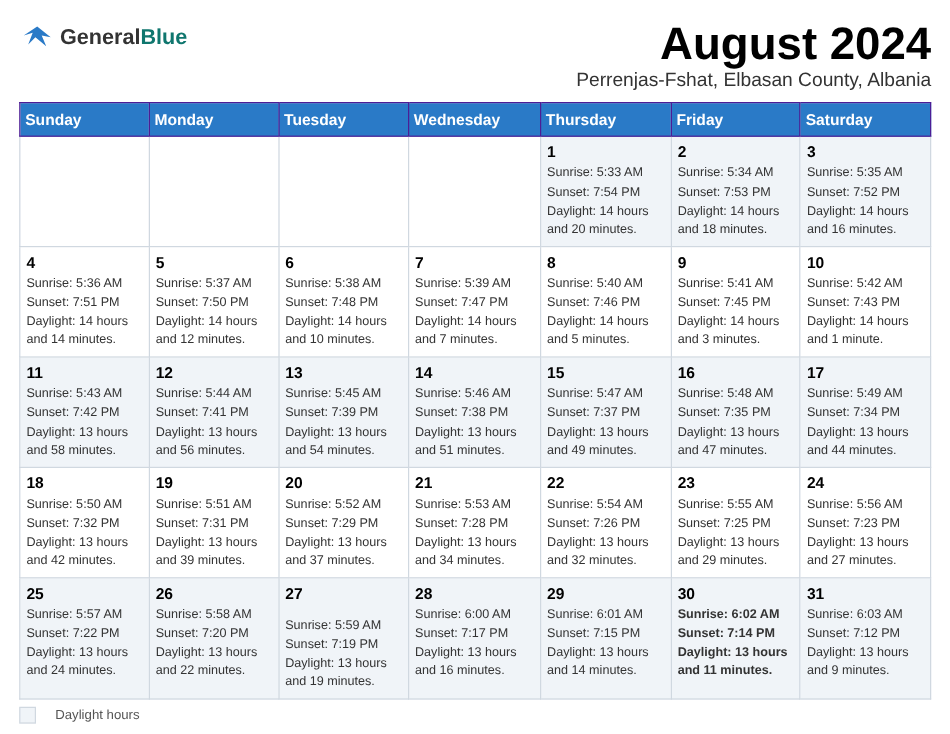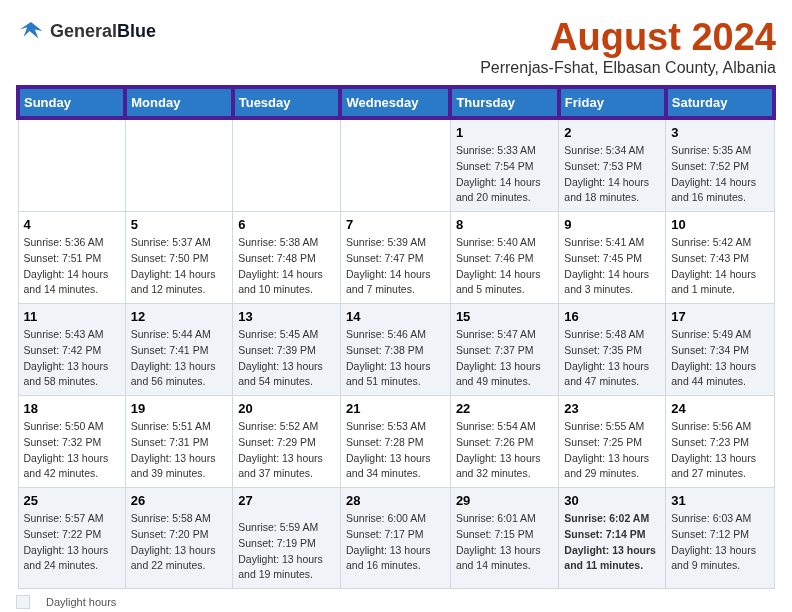--- a/index.html
+++ b/index.html
@@ -21,49 +21,49 @@
       align-items: center;
       gap: 4px;
     }
     .logo-text {
       display: flex;
       font-size: 18px;
       font-weight: bold;
       line-height: 1;
     }
     .logo-general { color: #333; }
-    .logo-blue { color: #0f172a; }
+    .logo-blue { color: #0f766e; }
     .logo-bird {
       width: 30px;
       height: 30px;
     }
     .title-area {
       text-align: right;
     }
     .month-title {
       font-size: 38px;
       font-weight: bold;
-      color: #c2410c;
+      color: #000000;
     }
     .subtitle {
       font-size: 16px;
       color: #333;
     }
     table {
       width: 100%;
       border-collapse: collapse;
       font-size: 11px;
     }
     thead th {
       background-color: #2a7ac7;
       color: #fff;
       padding: 6px 4px;
       text-align: left;
       font-size: 13px;
-      border: 4px solid #4c1d95;
+      border: 1px solid #4c1d95;
     }
     tbody tr {
       height: 80px;
     }
     tbody tr:nth-child(odd) {
       background-color: #f0f4f8;
     }
     tbody tr:nth-child(even) {
       background-color: #fff;
     }

